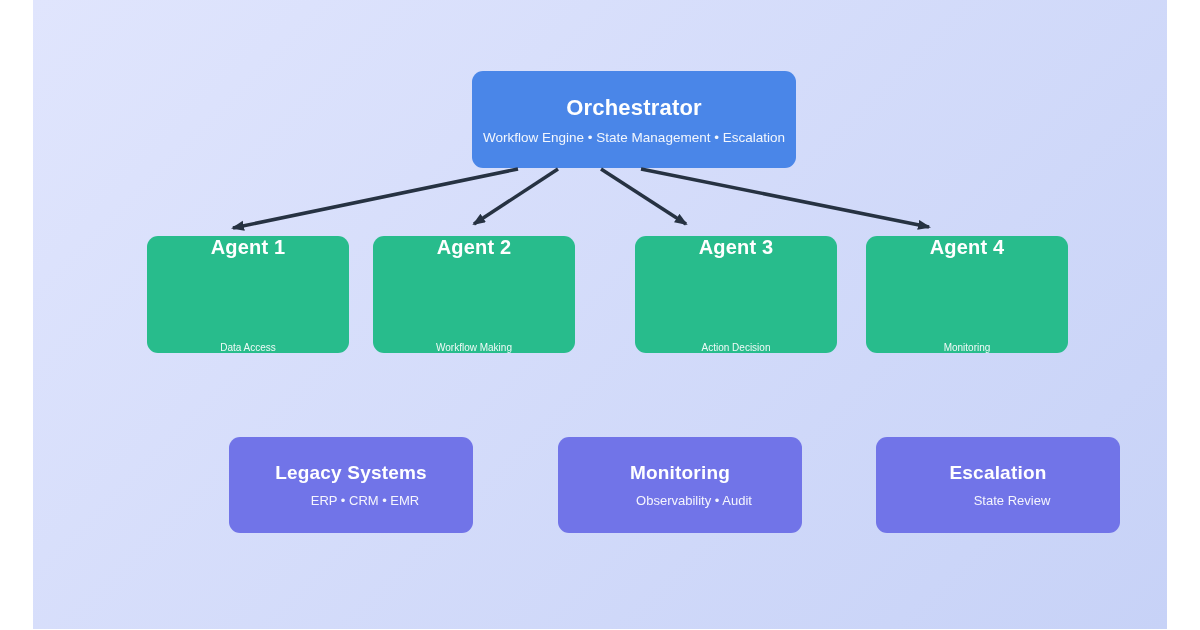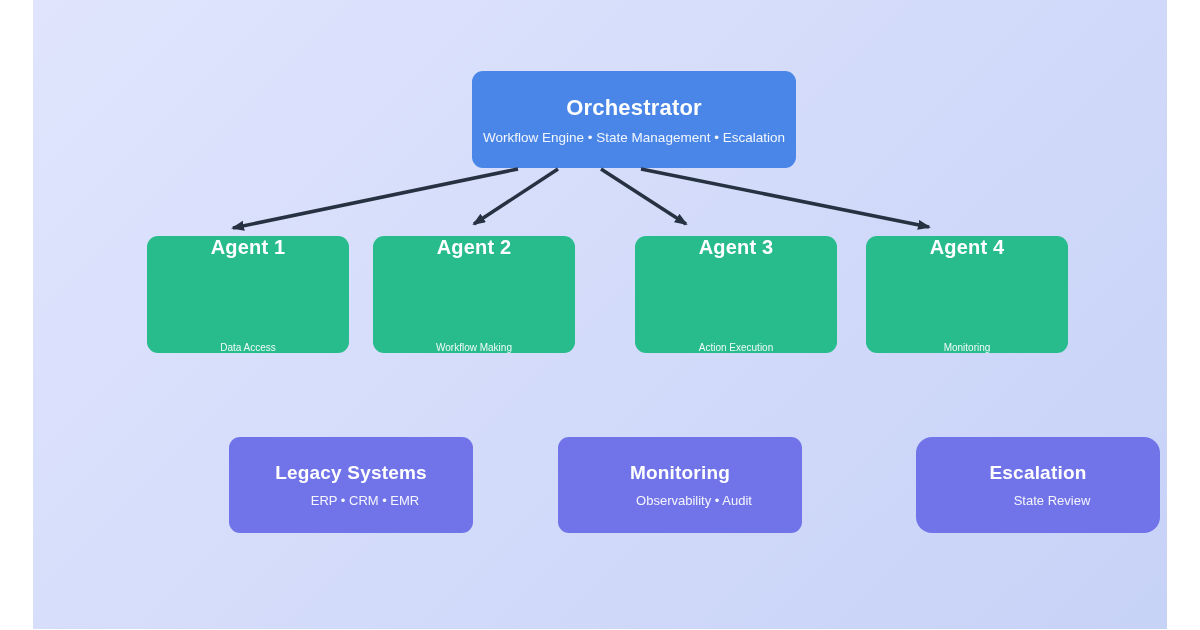--- a/index.html
+++ b/index.html
@@ -66,21 +66,21 @@
   .system {
     top: 437px;
     width: 244px; height: 96px;
     background: var(--system-fill);
     justify-content: center;
   }
   .system .title { font-size: 19px; margin-bottom: 9px; }
   .system .subtitle { font-size: 13px; padding-left: 28px; }
   .system-1 { left: 196px; }
   .system-2 { left: 525px; }
-  .system-3 { left: 883px; border-radius: 16px; }
+  .system-3 { left: 843px; }
   
   #arrows {
     position: absolute;
     left: 0; top: 0;
     width: 1200px; height: 630px;
     pointer-events: none;
   }
   #arrows path.link {
     stroke: var(--arrow);
     stroke-width: 3.5;
@@ -104,21 +104,21 @@
     <div class="node agent agent-1">
       <div class="title">Agent 1</div>
       <div class="subtitle">Data Access</div>
     </div>
     <div class="node agent agent-2">
       <div class="title">Agent 2</div>
       <div class="subtitle">Workflow Making</div>
     </div>
     <div class="node agent agent-3">
       <div class="title">Agent 3</div>
-      <div class="subtitle">Action Execution</div>
+      <div class="subtitle">Action Decision</div>
     </div>
     <div class="node agent agent-4">
       <div class="title">Agent 4</div>
       <div class="subtitle">Monitoring</div>
     </div>
 
     <div class="node system system-1">
       <div class="title">Legacy Systems</div>
       <div class="subtitle">ERP • CRM • EMR</div>
     </div>

